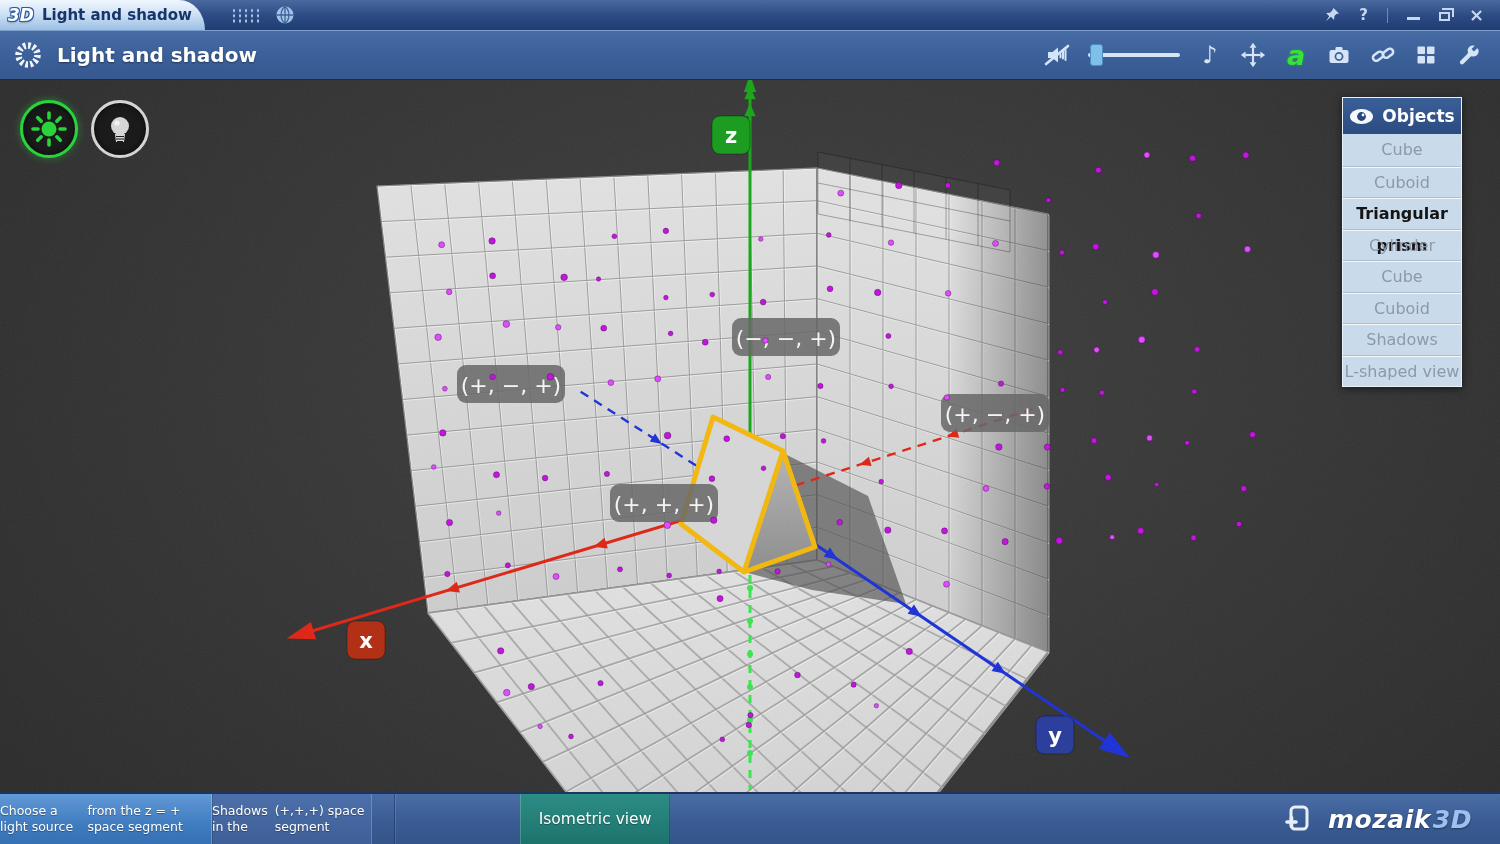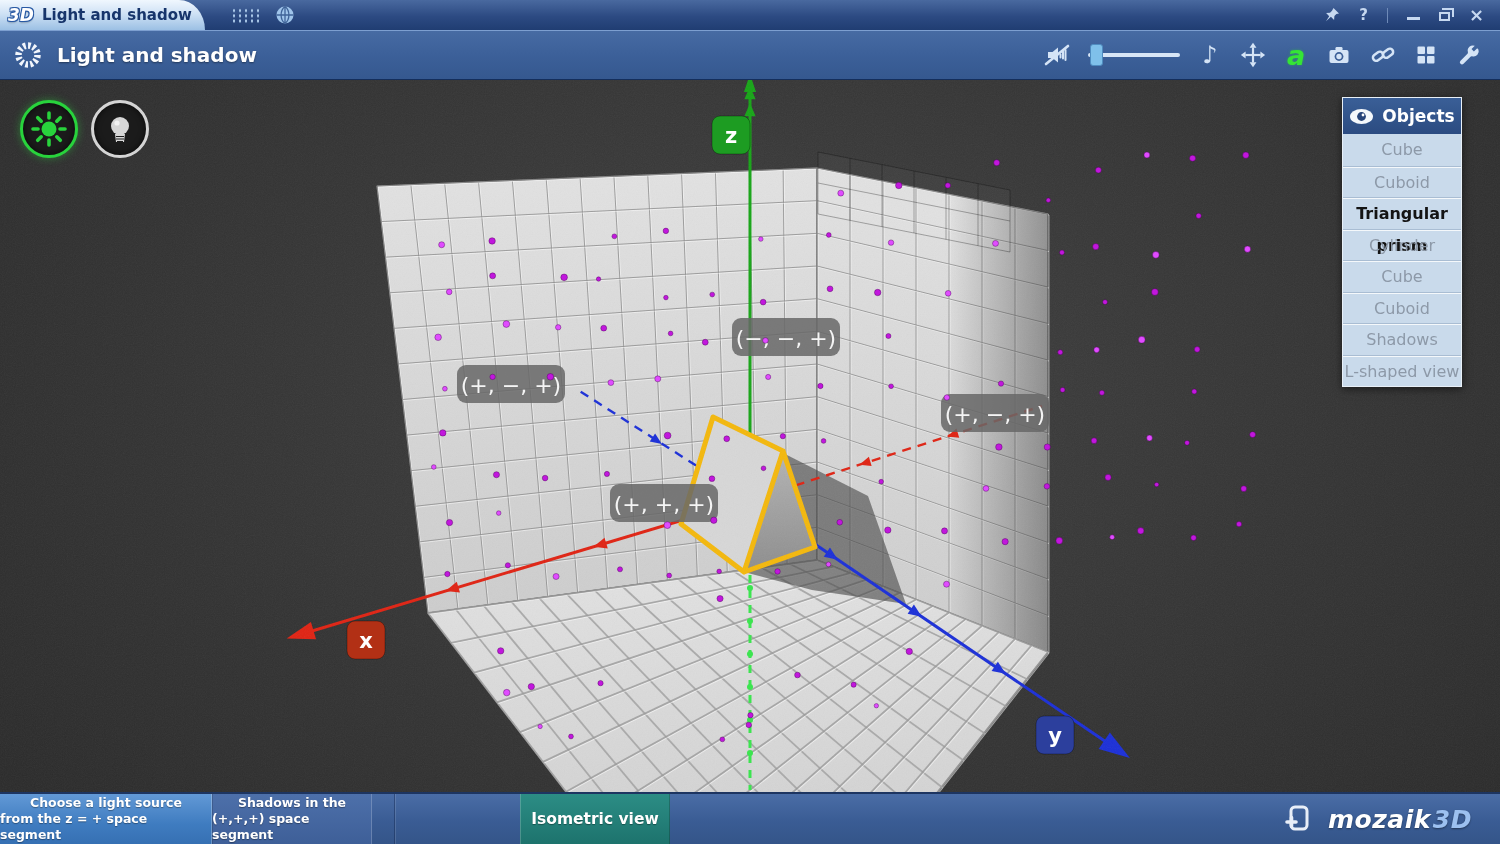--- a/index.html
+++ b/index.html
@@ -71,22 +71,22 @@
   .op-list{display:block;}
   .obj-item{height:31.5px;line-height:31.5px;text-align:center;font-size:16px;color:#8d99a8;
     cursor:pointer;}
   .obj-item + .obj-item{border-top:1px solid #a9bdd3;box-shadow:inset 0 1px 0 rgba(255,255,255,.8);}
   .obj-item.selected{color:#141414;font-weight:bold;}
 
   
   .bottombar{position:absolute;left:0;top:792px;width:1500px;height:52px;
     background:linear-gradient(180deg,#4a6da6 0%,#3a5c94 55%,#345589 100%);
     border-top:2px solid #1d3561;}
-  .bb-btn{position:absolute;top:0;bottom:0;display:flex;flex-direction:column;justify-content:center;
-    align-items:center;color:#fff;font-weight:bold;text-align:left;cursor:pointer;
+  .bb-btn{position:absolute;top:0;bottom:0;display:flex;flex-direction:row;justify-content:center;
+    align-items:center;color:#fff;font-weight:normal;text-align:left;cursor:pointer;
     font-size:12.5px;line-height:16px;text-shadow:0 1px 1px rgba(0,0,0,.35);}
   .bb-btn.light-blue{left:0;width:212px;background:linear-gradient(180deg,#6299d6 0%,#3f7cc0 60%,#3670b3 100%);
     box-shadow:inset -1px 0 0 rgba(255,255,255,.25);}
   .bb-btn.blue{left:212px;width:160px;background:linear-gradient(180deg,#4d70aa 0%,#3e5f98 100%);
     box-shadow:inset -1px 0 0 rgba(255,255,255,.2),inset 1px 0 0 rgba(0,0,0,.15);}
   .bb-btn.teal{left:520px;width:150px;font-size:15.5px;
     background:linear-gradient(180deg,#2c8d85 0%,#1d736d 100%);
     box-shadow:inset 1px 0 0 rgba(255,255,255,.2),inset -1px 0 0 rgba(0,0,0,.2);}
   .bb-line{position:absolute;left:394px;top:0;bottom:0;width:1px;background:rgba(20,40,80,.45);
     box-shadow:1px 0 0 rgba(255,255,255,.12);}

